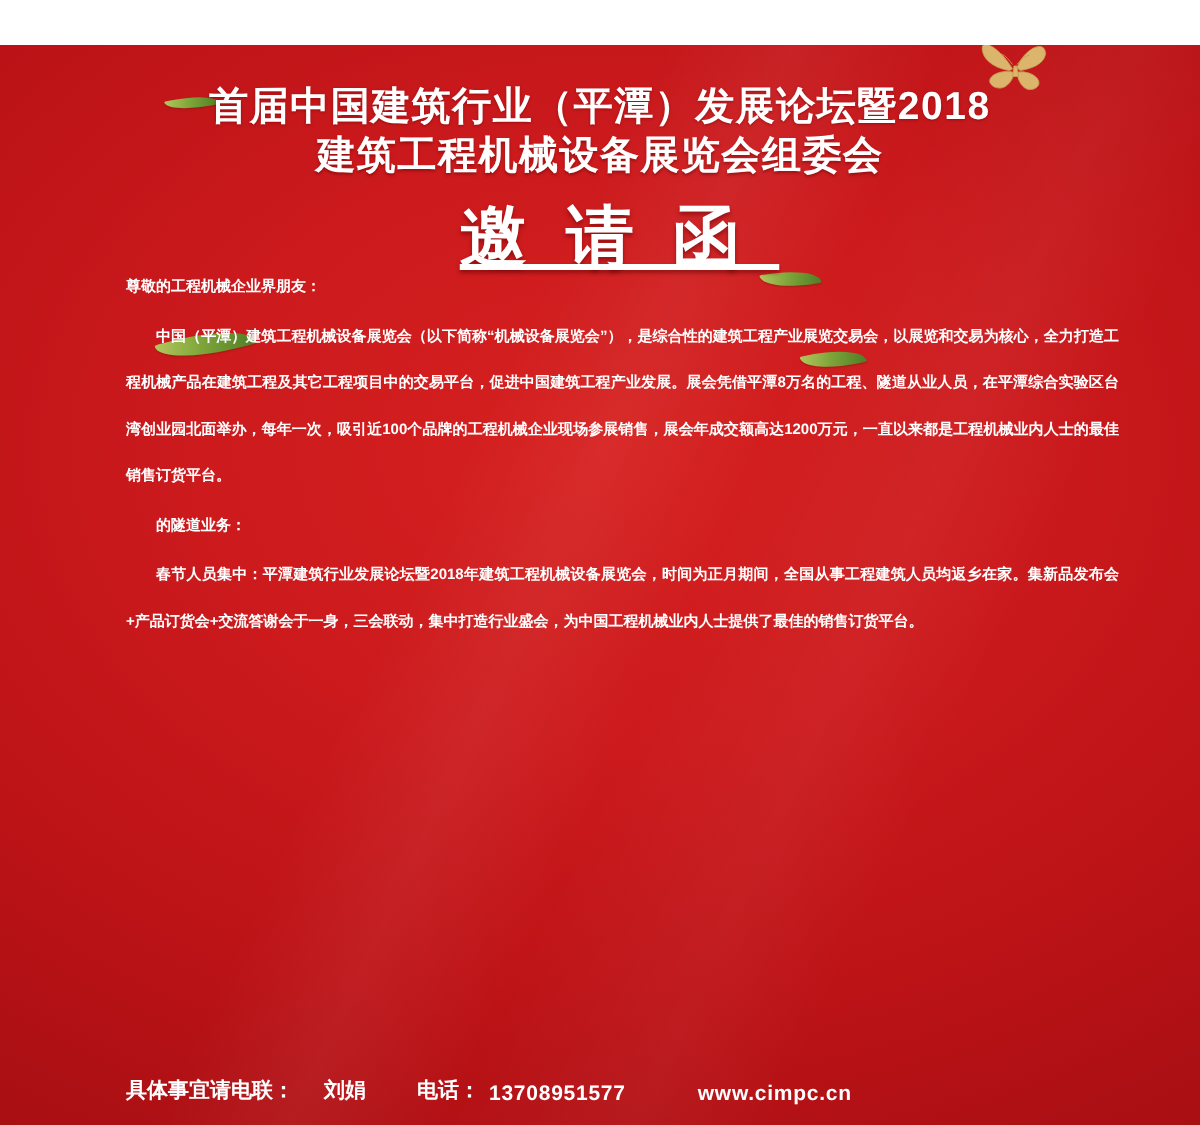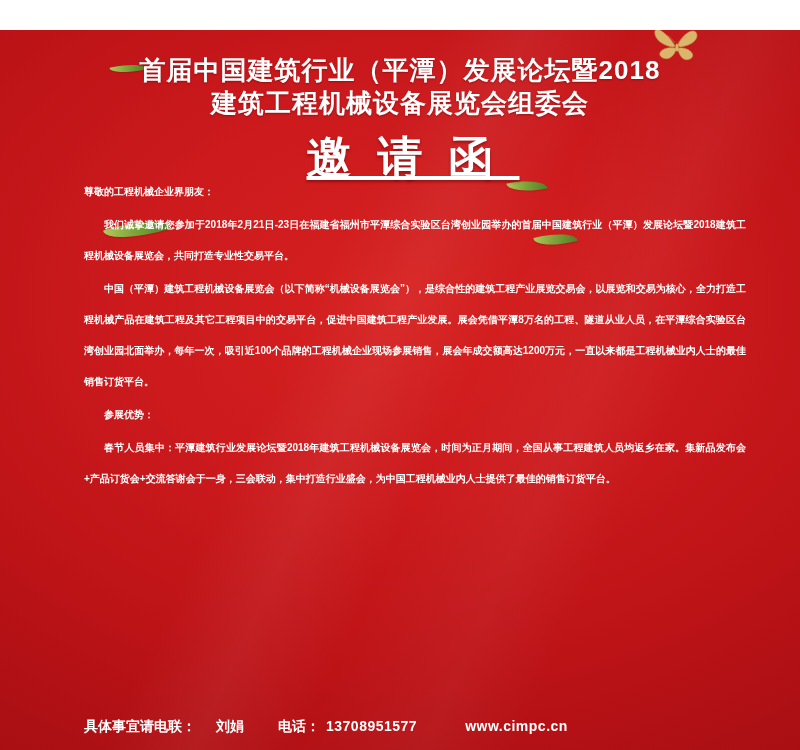--- a/index.html
+++ b/index.html
@@ -64,21 +64,21 @@
   .letter p{margin:0 0 2px 0;}
   .letter p.indent{text-indent:2em;}
   .footer{
     position:absolute;
     left:84px; top:688px;
     width:662px;
     color:#ffffff;
     font-size:14px;
     font-weight:bold;
     display:flex;
-    align-items:flex-start;
+    align-items:flex-end;
   }
   .footer .name{margin-left:20px;}
   .footer .phone{margin-left:34px;}
   .footer .phone-number{margin-left:6px;letter-spacing:0.5px;}
   .footer .website{margin-left:48px;letter-spacing:0.5px;}
   
   .leaf{
     position:absolute;
     background:linear-gradient(105deg,#b4c75e 0%,#7fa63a 45%,#4f7d26 100%);
     border-radius:4% 100% 4% 100%;
@@ -117,23 +117,22 @@
   <div class="leaf leaf-4"></div>
 
   <div class="header">
     <div class="org-line">首届中国建筑行业（平潭）发展论坛暨2018</div>
     <div class="org-line">建筑工程机械设备展览会组委会</div>
     <div class="big-title">邀请函</div>
   </div>
 
   <div class="letter">
     <p>尊敬的工程机械企业界朋友：</p>
-    <p class="indent">我们诚挚邀请您参加于2018年2月21日-23日在福建省福州市平潭综合实验区台湾创业园举办的首届中国建筑行业（平潭）发展论坛暨2018建筑工程机械设备展览会，共同打造专业性交易平台。</p>
     <p class="indent">中国（平潭）建筑工程机械设备展览会（以下简称“机械设备展览会”），是综合性的建筑工程产业展览交易会，以展览和交易为核心，全力打造工程机械产品在建筑工程及其它工程项目中的交易平台，促进中国建筑工程产业发展。展会凭借平潭8万名的工程、隧道从业人员，在平潭综合实验区台湾创业园北面举办，每年一次，吸引近100个品牌的工程机械企业现场参展销售，展会年成交额高达1200万元，一直以来都是工程机械业内人士的最佳销售订货平台。</p>
-    <p class="indent">参展优势：</p>
+    <p class="indent">的隧道业务：</p>
     <p class="indent">春节人员集中：平潭建筑行业发展论坛暨2018年建筑工程机械设备展览会，时间为正月期间，全国从事工程建筑人员均返乡在家。集新品发布会+产品订货会+交流答谢会于一身，三会联动，集中打造行业盛会，为中国工程机械业内人士提供了最佳的销售订货平台。</p>
   </div>
 
   <div class="footer">
     <span>具体事宜请电联：</span>
     <span class="name">刘娟</span>
     <span class="phone">电话：</span>
     <span class="phone-number">13708951577</span>
     <span class="website">www.cimpc.cn</span>
   </div>

